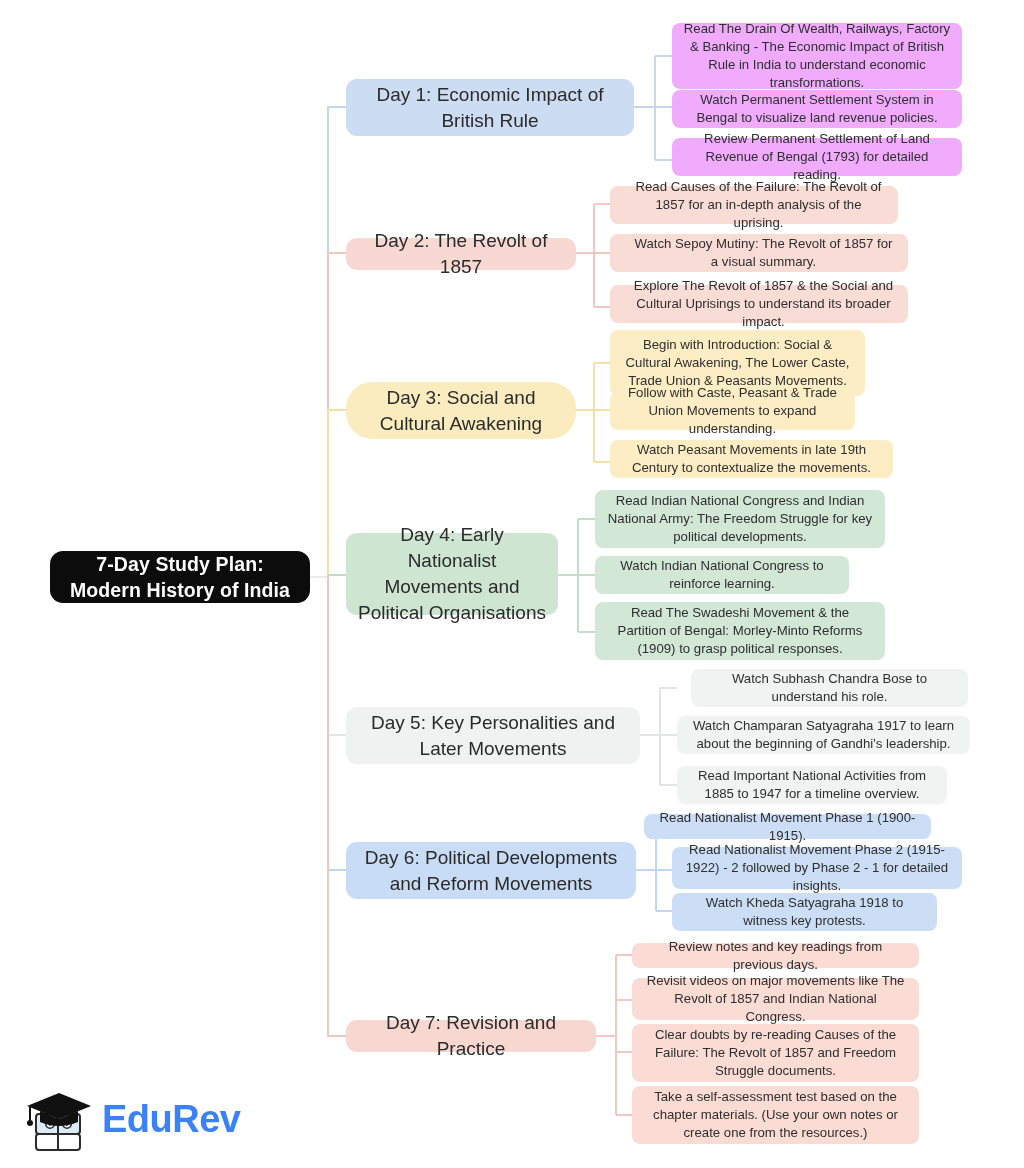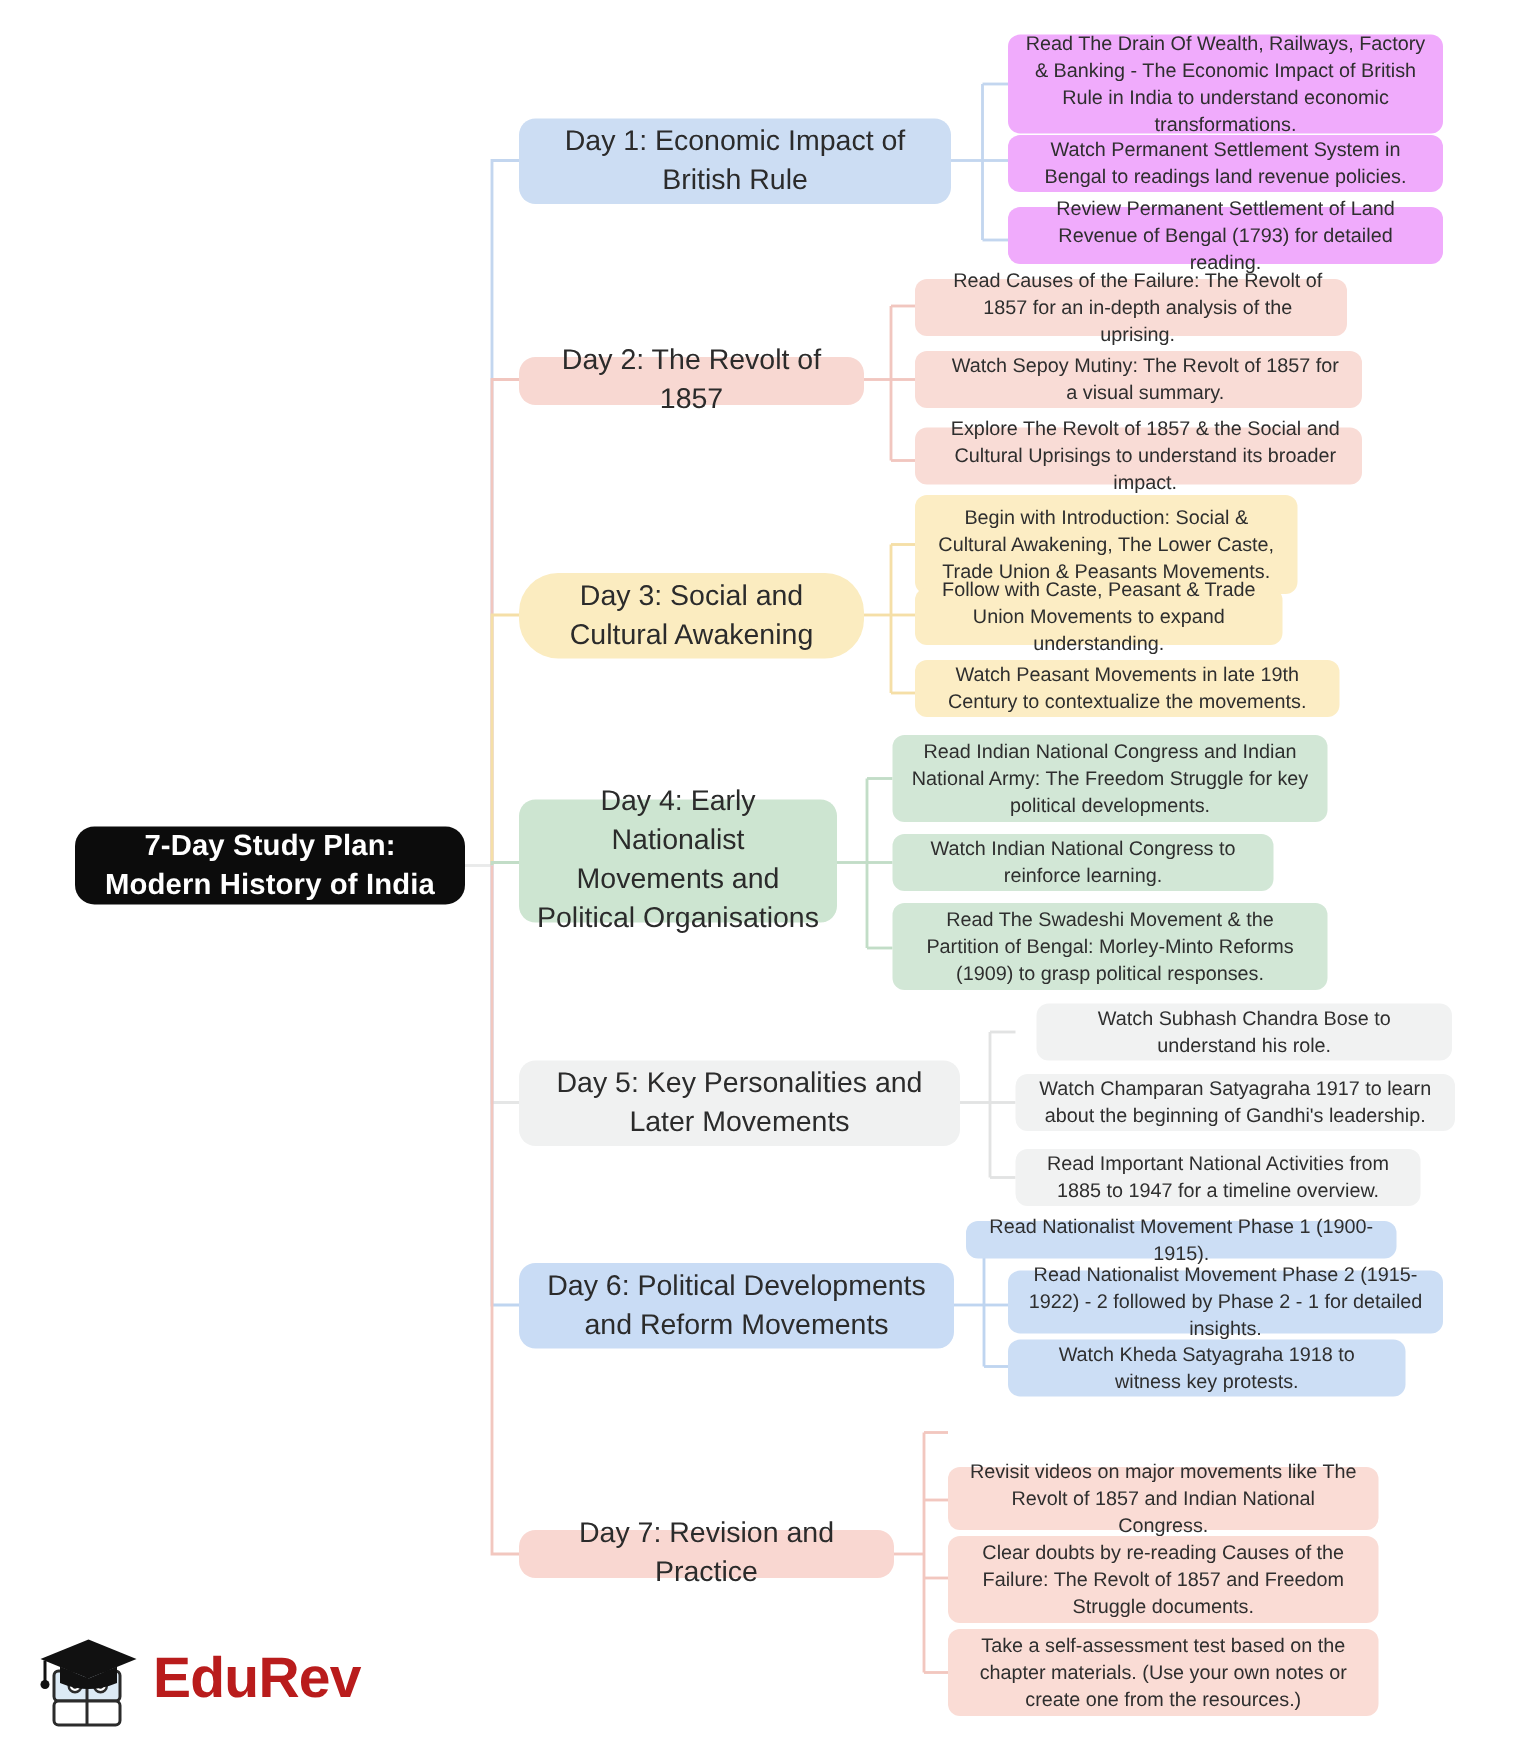--- a/index.html
+++ b/index.html
@@ -62,21 +62,21 @@
   .c-gray-l    { background: #f1f2f2; }
   .c-blue2     { background: #c9dcf5; }
   .c-blue2-l   { background: #ccdef5; }
   .c-pink2     { background: #f9d7d1; }
   .c-pink2-l   { background: #fadcd5; }
 
   
   .logo { position: absolute; left: 22px; top: 1088px; width: 200px; height: 68px; }
   .logo-word {
     position: absolute; left: 80px; top: 10px;
-    font-size: 38px; font-weight: bold; color: #b91c1c;
+    font-size: 38px; font-weight: bold; color: #3b82f6;
     letter-spacing: -0.5px; font-family: "Liberation Sans", sans-serif;
   }
 </style>
 </head>
 <body>
 
 <div id="canvas">
 
   <svg id="wires" viewBox="0 0 1024 1168" xmlns="http://www.w3.org/2000/svg">
     <g fill="none" stroke-width="1.9" stroke-linecap="butt">
@@ -146,21 +146,21 @@
     <span>7-Day Study Plan: Modern History of India</span>
   </div>
 
   <div class="node branch c-blue" style="left:346px; top:79px; width:288px; height:57px;">
     <span>Day 1: Economic Impact of British Rule</span>
   </div>
   <div class="node leaf c-blue-l" style="left:672px; top:23px; width:290px; height:66px;">
     <span>Read The Drain Of Wealth, Railways, Factory &amp; Banking - The Economic Impact of British Rule in India to understand economic transformations.</span>
   </div>
   <div class="node leaf c-blue-l" style="left:672px; top:90px; width:290px; height:38px;">
-    <span>Watch Permanent Settlement System in Bengal to readings land revenue policies.</span>
+    <span>Watch Permanent Settlement System in Bengal to visualize land revenue policies.</span>
   </div>
   <div class="node leaf c-blue-l" style="left:672px; top:138px; width:290px; height:38px;">
     <span>Review Permanent Settlement of Land Revenue of Bengal (1793) for detailed reading.</span>
   </div>
 
   <div class="node branch c-pink" style="left:346px; top:238px; width:230px; height:32px;">
     <span>Day 2: The Revolt of 1857</span>
   </div>
   <div class="node leaf c-pink-l" style="left:610px; top:186px; width:288px; height:38px;">
     <span>Read Causes of the Failure: The Revolt of 1857 for an in-depth analysis of the uprising.</span>
@@ -219,20 +219,23 @@
   </div>
   <div class="node leaf c-blue2-l" style="left:672px; top:847px; width:290px; height:42px;">
     <span>Read Nationalist Movement Phase 2 (1915-1922) - 2 followed by Phase 2 - 1 for detailed insights.</span>
   </div>
   <div class="node leaf c-blue2-l" style="left:672px; top:893px; width:265px; height:38px;">
     <span>Watch Kheda Satyagraha 1918 to witness key protests.</span>
   </div>
 
   <div class="node branch c-pink2" style="left:346px; top:1020px; width:250px; height:32px;">
     <span>Day 7: Revision and Practice</span>
+  </div>
+  <div class="node leaf c-pink2-l" style="left:632px; top:943px; width:287px; height:25px;">
+    <span>Review notes and key readings from previous days.</span>
   </div>
   <div class="node leaf c-pink2-l" style="left:632px; top:978px; width:287px; height:42px;">
     <span>Revisit videos on major movements like The Revolt of 1857 and Indian National Congress.</span>
   </div>
   <div class="node leaf c-pink2-l" style="left:632px; top:1024px; width:287px; height:58px;">
     <span>Clear doubts by re-reading Causes of the Failure: The Revolt of 1857 and Freedom Struggle documents.</span>
   </div>
   <div class="node leaf c-pink2-l" style="left:632px; top:1086px; width:287px; height:58px;">
     <span>Take a self-assessment test based on the chapter materials. (Use your own notes or create one from the resources.)</span>
   </div>

